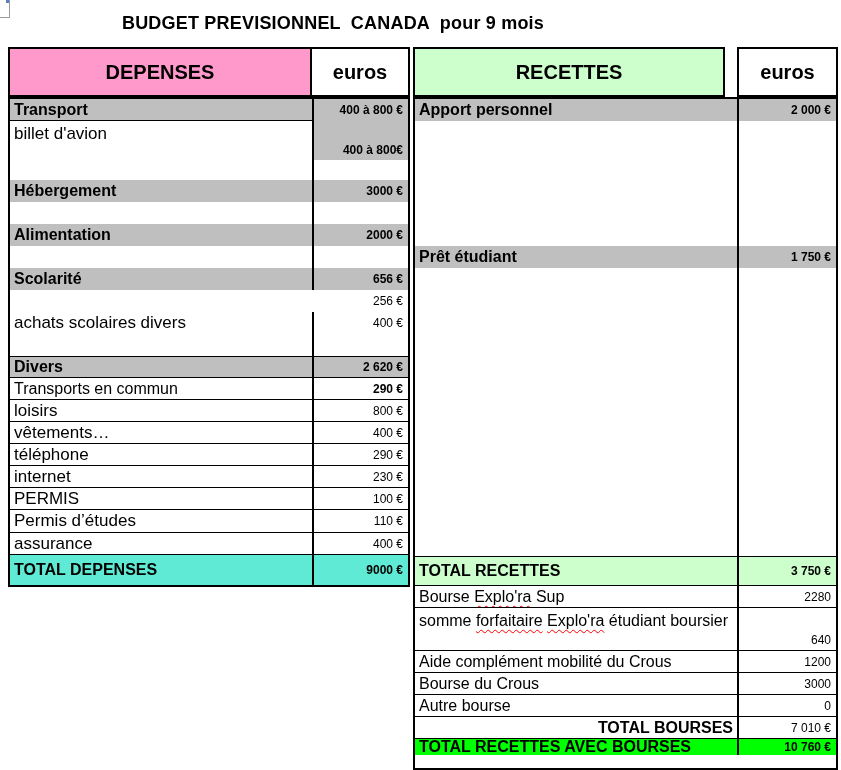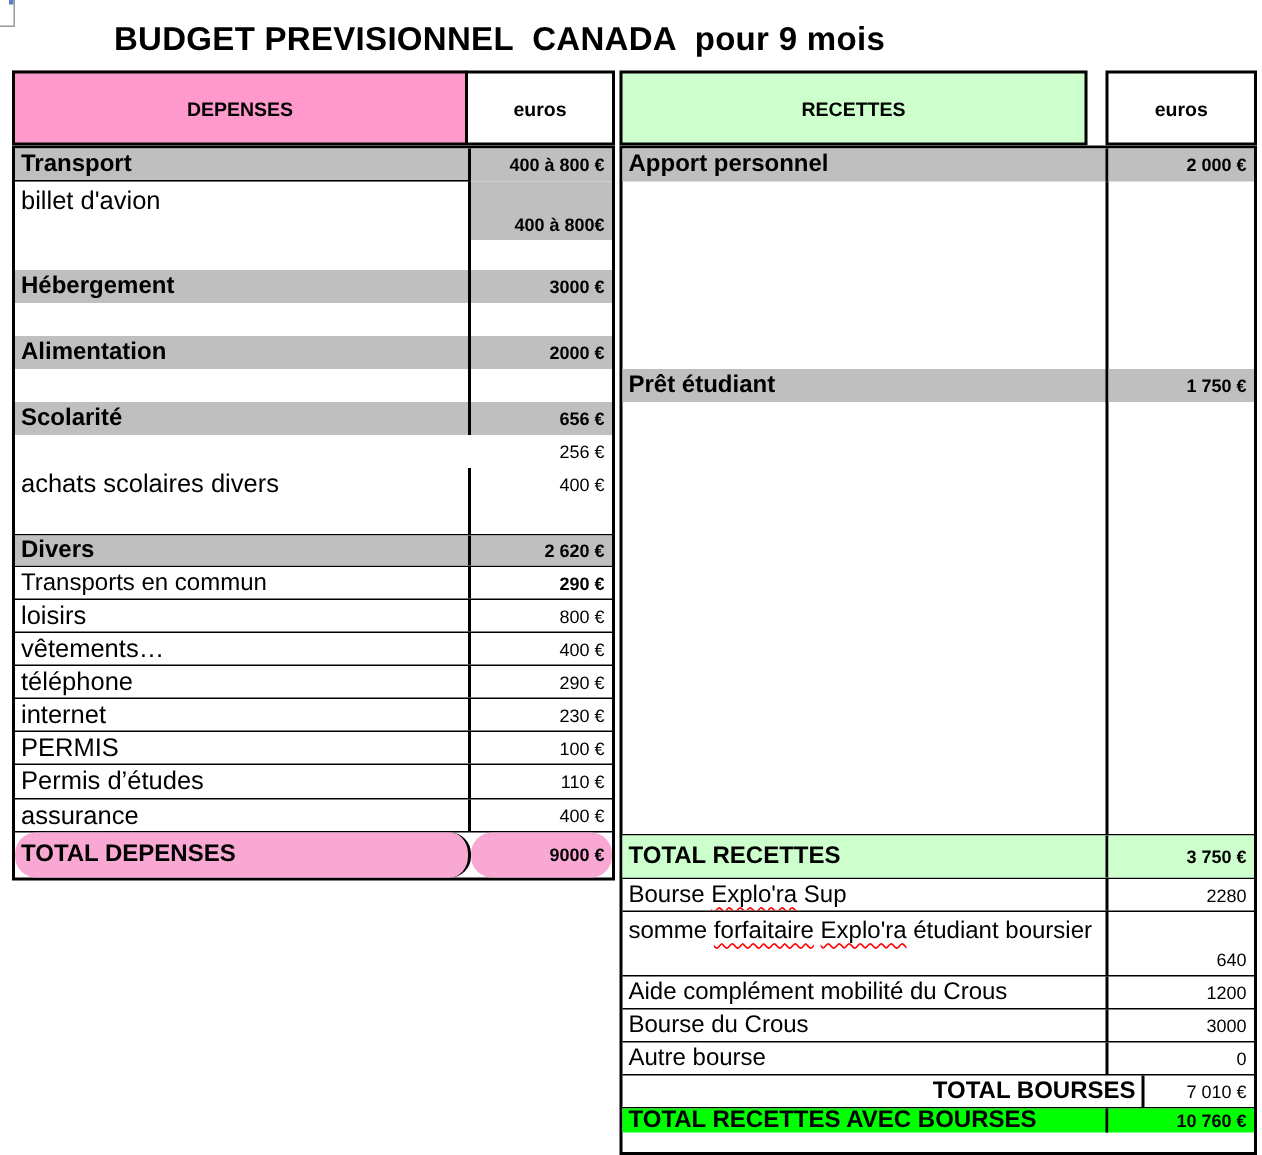--- a/index.html
+++ b/index.html
@@ -9,26 +9,26 @@
     position:relative;overflow:hidden;
   }
   .page{position:relative;width:841px;height:770px;}
 
   
   .anchor-frag{position:absolute;left:0;top:0;width:9px;height:17px;
     border-right:1px solid #9a9a9a;border-bottom:1px solid #9a9a9a;}
   .anchor-frag .blue-dot{position:absolute;right:0;top:0;width:3px;height:3px;background:#5b7fc4;}
 
   .title{position:absolute;left:0;top:13px;width:666px;text-align:center;
-    font-size:22px;font-weight:bold;white-space:pre;letter-spacing:0.2px;}
+    font-size:18px;font-weight:bold;white-space:pre;letter-spacing:0.2px;}
 
   
   .hcell{position:absolute;top:47px;height:50px;box-sizing:border-box;
     border:2px solid #000;display:flex;align-items:center;justify-content:center;
-    font-size:13px;font-weight:bold;background:#fff;}
+    font-size:20px;font-weight:bold;background:#fff;}
   .hdep{left:8px;width:304px;background:#FF99CC;}
   .heul{left:310px;width:100px;}
   .hrec{left:413px;width:312px;background:#CCFFCC;}
   .heur{left:737px;width:101px;}
 
   
   .tbody{position:absolute;top:97px;box-sizing:border-box;border:2px solid #000;background:#fff;}
   #lbody{left:8px;width:402px;height:490px;}
   #rbody{left:413px;width:425px;height:673px;}
 
@@ -40,29 +40,29 @@
       align-items:center;padding-left:4px;overflow:hidden;font-size:16px;}
   #lbody .lc{flex:0 0 304px;}
   #rbody .lc{flex:0 0 324px;}
   .vc{flex:1;box-sizing:border-box;display:flex;align-items:center;
       justify-content:flex-end;padding-right:5px;font-size:12px;overflow:hidden;}
 
   .h20{height:20px}.h22{height:22px}.h23{height:23px}.h29{height:16px}
   .h30{height:30px}.h39{height:39px}.h43{height:43px}.h125{height:125px}.h288{height:288px}
 
   .gray{background:#BFBFBF;}
-  .pink{background:#f9a8d4;border-radius:14px;}
+  .pink{background:#5eead4;}
   .lg{background:#CCFFCC;}
   .bg{background:#00FF00;}
   .bold{font-weight:bold;}
   .sm{font-size:17px;}
   .cbb{border-bottom:1px solid #000;}
   .va-top{align-items:flex-start;padding-top:3px;}
   .va-bot{align-items:flex-end;padding-bottom:3px;}
-  .lc.right{justify-content:flex-end;padding-right:4px;margin-left:24px;}
+  .lc.right{justify-content:flex-end;padding-right:4px;}
   .wrapbox{display:inline-block;width:100%;line-height:19px;}
   .wavy{text-decoration:underline;text-decoration-style:wavy;
         text-decoration-color:#FF0000;text-decoration-thickness:1px;
         text-underline-offset:3px;text-decoration-skip-ink:none;}
 </style>
 </head>
 <body>
 
 <div class="page">
 

